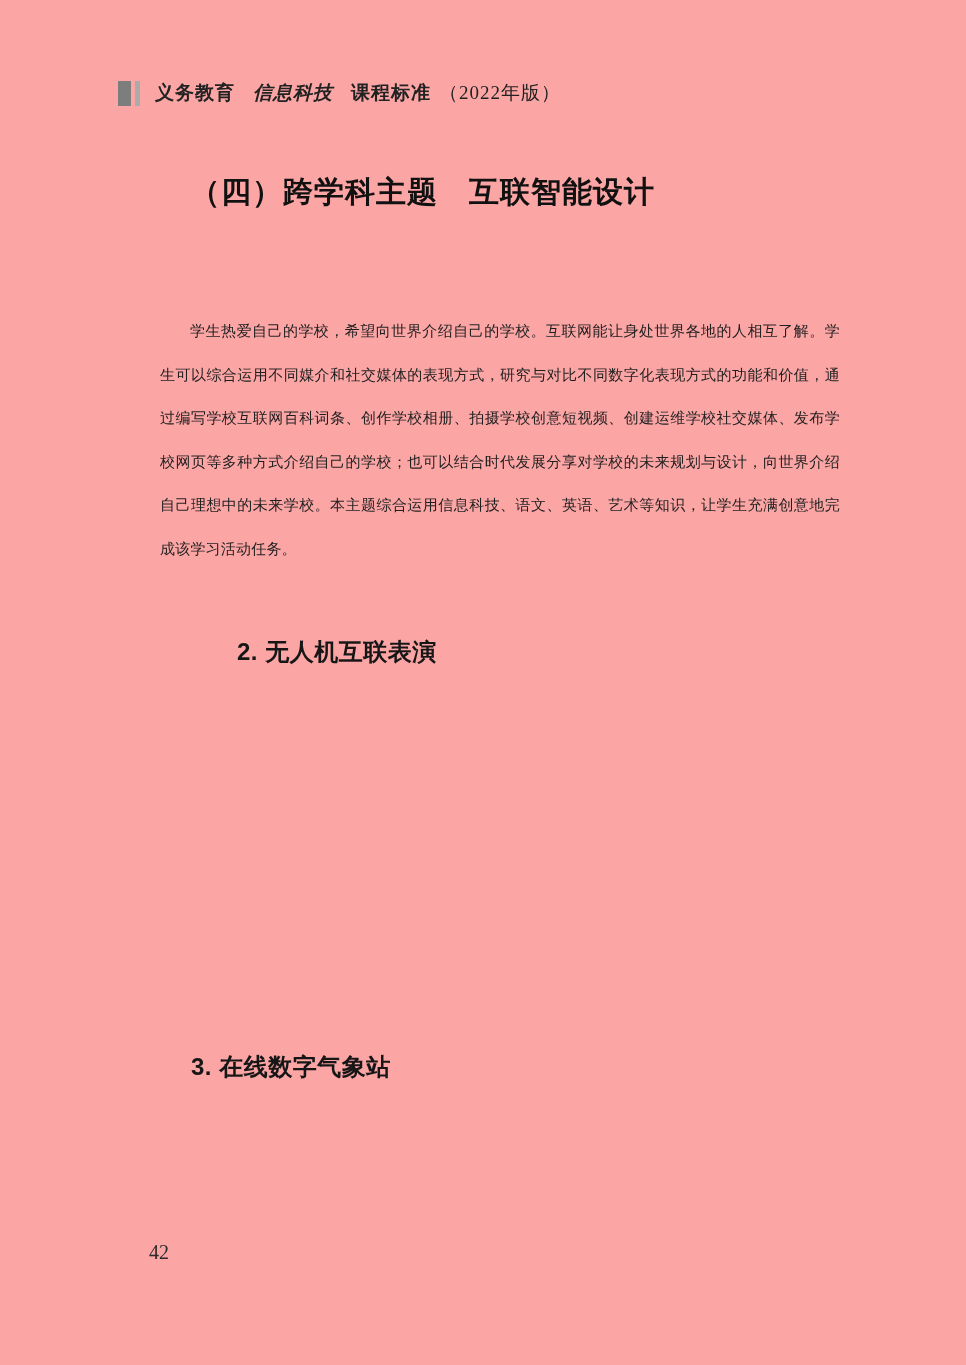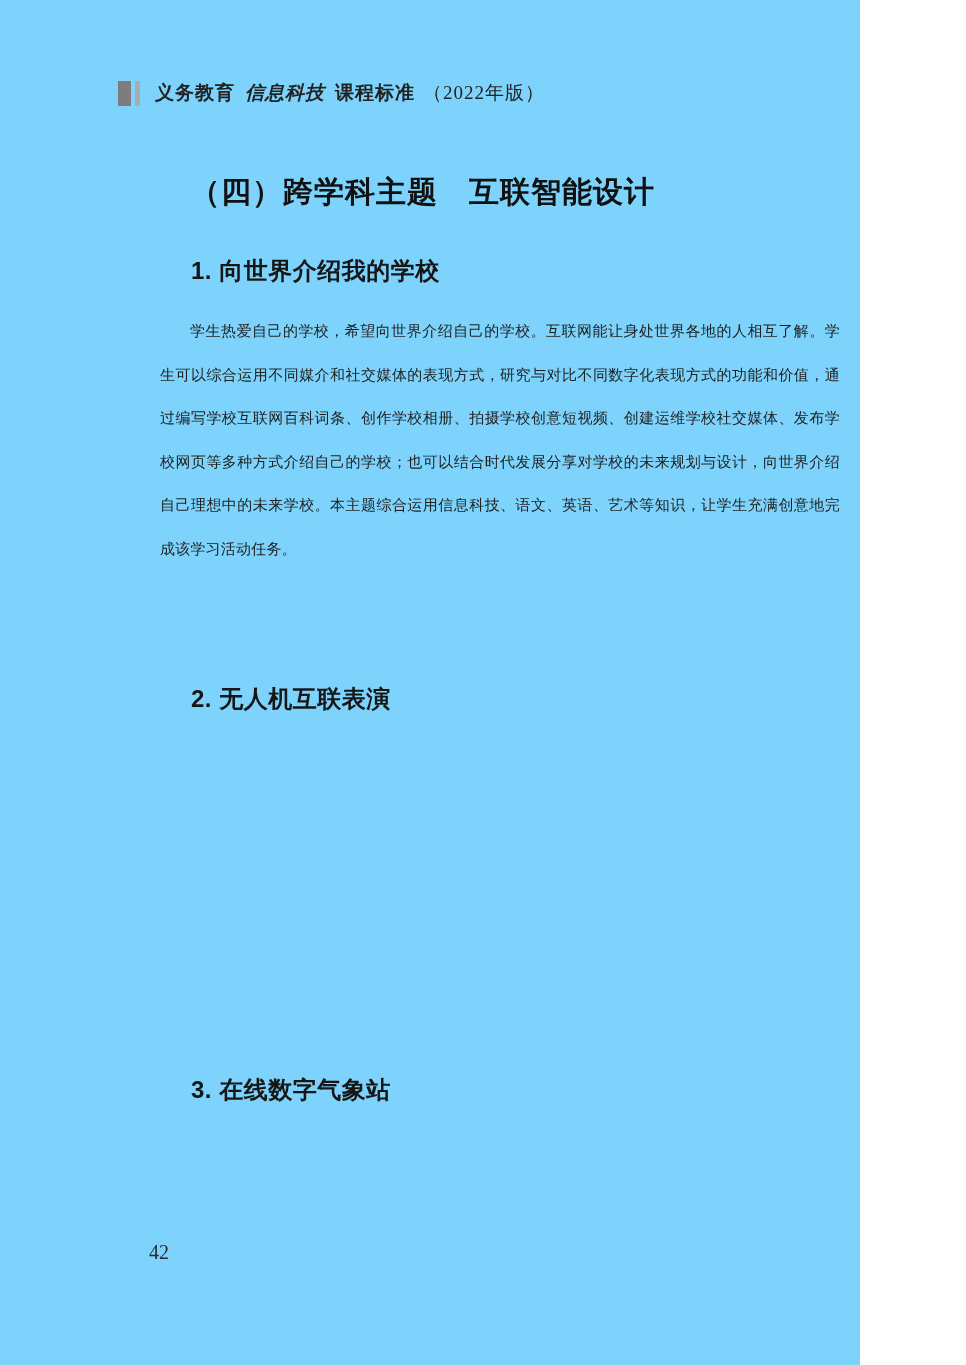--- a/index.html
+++ b/index.html
@@ -1,23 +1,23 @@
 <!DOCTYPE html>
 <html><head>
 <meta charset="utf-8">
 <style>
   * { margin: 0; padding: 0; box-sizing: border-box; }
   html, body { background: #ffffff; }
   body { font-family: "Liberation Serif", serif; }
 
   .page {
     position: relative;
-    width: 860px;
+    width: 966px;
     height: 1365px;
-    background: #7dd3fc;
+    background: #fca5a5;
     overflow: hidden;
     color: #1f1f1f;
   }
 
   
   .running-header {
     position: absolute;
     top: 80px;
     left: 118px;
     display: flex;
@@ -42,21 +42,21 @@
     display: flex;
     align-items: baseline;
   }
   .rh-series, .rh-type {
     font-family: "Liberation Sans", sans-serif;
     font-weight: bold;
   }
   .rh-subject {
     font-style: italic;
     font-weight: bold;
-    margin: 0 10px;
+    margin: 0 18px;
   }
   .rh-type { margin-right: 8px; }
   .rh-edition { font-weight: normal; text-align: center; }
 
   
   .chapter-title {
     position: absolute;
     top: 172px;
     left: 190px;
     font-size: 30px;
@@ -71,22 +71,22 @@
     position: absolute;
     left: 191px;
     font-family: "Liberation Sans", sans-serif;
     font-weight: bold;
     font-size: 24px;
     color: #161616;
     letter-spacing: 0.5px;
     white-space: nowrap;
   }
   .sh-1 { top: 255px; }
-  .sh-2 { top: 683px; }
-  .sh-3 { top: 1051px; margin-top: 23px; }
+  .sh-2 { top: 636px; margin-left: 46px; }
+  .sh-3 { top: 1051px; }
 
   
   .body-paragraph {
     position: absolute;
     left: 160px;
     width: 680px;
     font-size: 15px;
     line-height: 43.5px;
     text-align: justify;
     text-indent: 2em;
@@ -117,21 +117,20 @@
     <div class="rh-text">
       <span class="rh-series">义务教育</span>
       <span class="rh-subject">信息科技</span>
       <span class="rh-type">课程标准</span>
       <span class="rh-edition">（2022年版）</span>
     </div>
   </div>
 
   <h1 class="chapter-title">（四）跨学科主题　互联智能设计</h1>
 
-  <h2 class="section-heading sh-1">1. 向世界介绍我的学校</h2>
   <p class="body-paragraph bp-1">学生热爱自己的学校，希望向世界介绍自己的学校。互联网能让身处世界各地的人相互了解。学生可以综合运用不同媒介和社交媒体的表现方式，研究与对比不同数字化表现方式的功能和价值，通过编写学校互联网百科词条、创作学校相册、拍摄学校创意短视频、创建运维学校社交媒体、发布学校网页等多种方式介绍自己的学校；也可以结合时代发展分享对学校的未来规划与设计，向世界介绍自己理想中的未来学校。本主题综合运用信息科技、语文、英语、艺术等知识，让学生充满创意地完成该学习活动任务。</p>
 
   <h2 class="section-heading sh-2">2. 无人机互联表演</h2>
 
   <h2 class="section-heading sh-3">3. 在线数字气象站</h2>
 
   <div class="page-number">42</div>
 
 </div>
 

